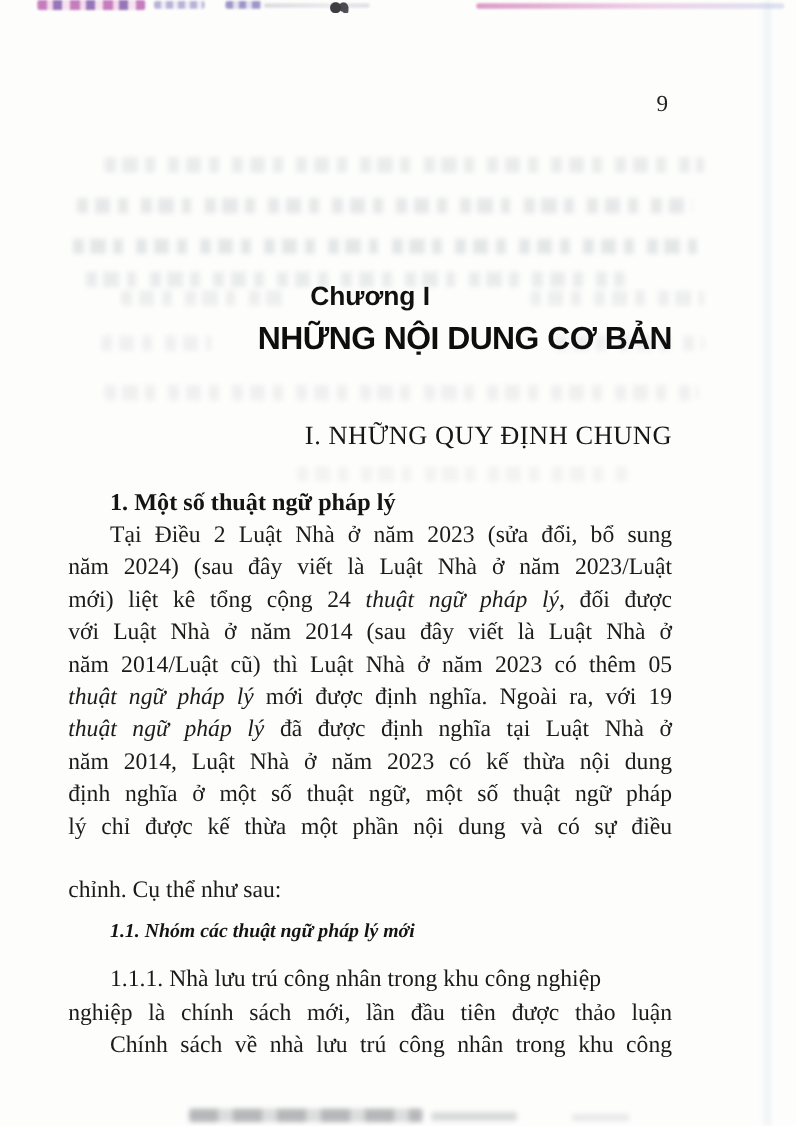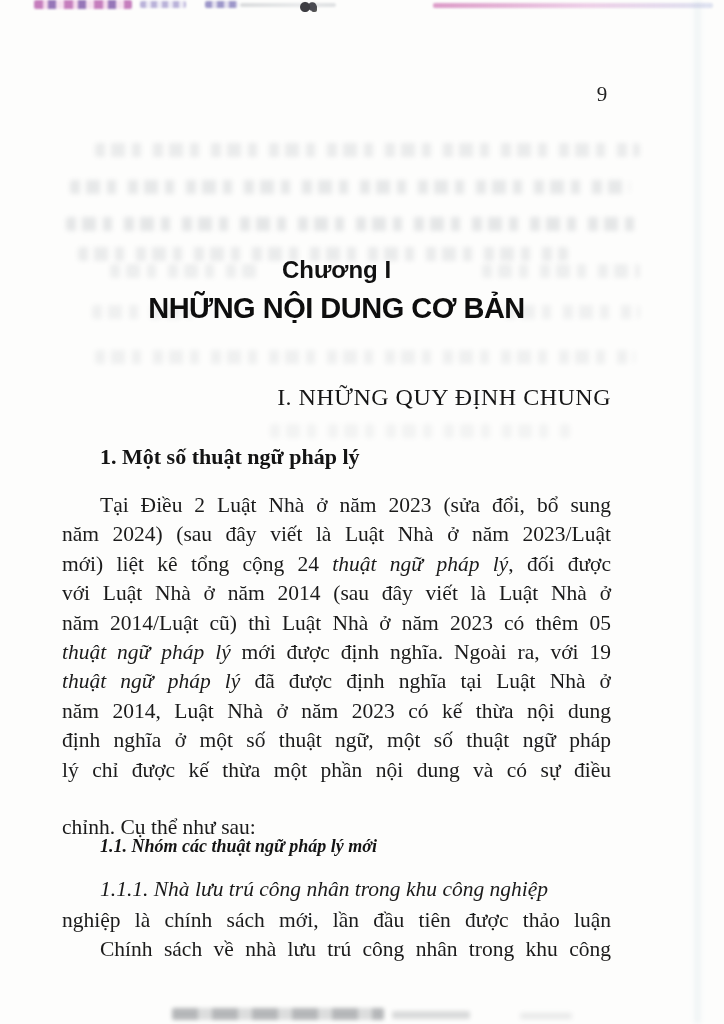--- a/index.html
+++ b/index.html
@@ -14,44 +14,44 @@
     position:absolute; top:82px; left:582px; width:40px;
     text-align:center; font-size:21px; color:#222;
   }
   .chapter-label {
     position:absolute; top:256px; left:62px; width:549px;
     text-align:center; font-family:"Liberation Sans", sans-serif;
     font-weight:700; font-size:24px; color:#111;
   }
   .chapter-title {
     position:absolute; top:292px; left:62px; width:549px;
-    text-align:center; font-family:"Liberation Sans", sans-serif;
+    text-align:right; font-family:"Liberation Sans", sans-serif;
     font-weight:700; font-size:29px; letter-spacing:-0.5px; color:#0e0e0e;
   }
   .section-heading {
     position:absolute; top:384px; left:62px; width:549px;
     text-align:right; font-size:24px; letter-spacing:0.5px; color:#171717;
   }
   .sub-heading {
     position:absolute; top:444px; left:100px;
     font-size:22px; font-weight:700; color:#141414;
   }
   .h11 {
     position:absolute; top:836px; left:100px;
     font-size:18px; font-weight:700; font-style:italic; color:#141414;
   }
   .h111 {
     position:absolute; top:877px; left:100px;
-    font-size:21.5px; font-style:italic; color:#1a1a1a;
+    font-size:21.5px; color:#1a1a1a;
   }
   .para {
     position:absolute; left:62px; width:549px;
     font-size:21.5px; line-height:29.4px; color:#1b1b1b;
   }
-  .p1 { top:491px; }
+  .p1 { top:472px; }
   .p2 { top:906px; }
   .line { text-align:justify; text-align-last:justify; text-justify:inter-word; }
   .line.last { text-align-last:left;margin-top:28px; }
   .line.indent { text-indent:38px; }
   .it { font-style:italic; }
 
   
   .ghost {
     position:absolute; height:14px; border-radius:3px;
     filter:blur(2.4px);

